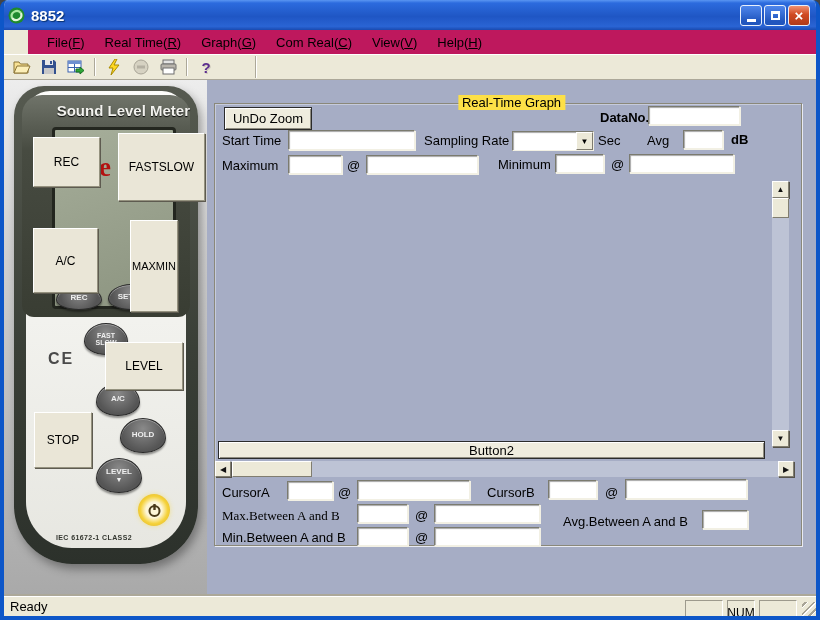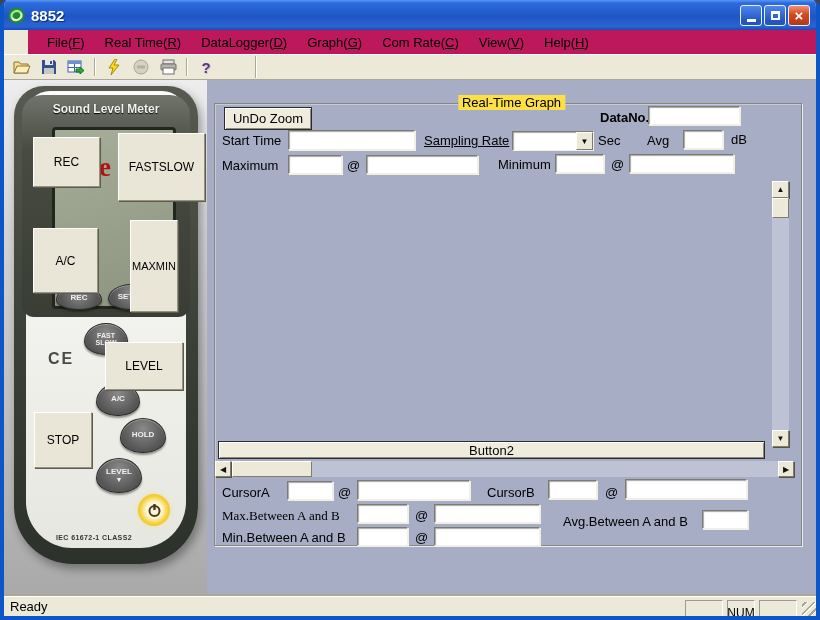--- a/index.html
+++ b/index.html
@@ -40,21 +40,21 @@
   .device-panel { position:absolute; left:0; top:80px; width:203px; height:516px;
     background:linear-gradient(180deg,#EDEDED 0%,#D2D2D2 30%,#A9A9A9 100%); }
   .dev-outer { position:absolute; left:10px; top:6px; width:184px; height:478px;
     background:linear-gradient(180deg,#565A50,#3A3F37 55%,#2C312B);
     border-radius:30px 30px 58px 58px; box-shadow:3px 5px 10px rgba(0,0,0,.35); }
   .dev-face { position:absolute; left:12px; right:12px; top:5px; bottom:16px;
     background:linear-gradient(180deg,#FDFDFB,#E7E7E1); border-radius:24px 24px 46px 46px; }
   .dev-head { position:absolute; left:8px; top:9px; width:168px; height:222px;
     background:linear-gradient(180deg,#70746A,#474B41 25%,#393D33);
     border-radius:20px 20px 12px 12px; }
-  .dev-title { margin-top:7px; text-align:center; color:#F2F2EE; font-weight:bold; font-size:12px;
+  .dev-title { margin-top:7px; text-align:right; color:#F2F2EE; font-weight:bold; font-size:15px;
     text-shadow:0 1px 1px #000; }
   .dev-lcd { position:absolute; left:30px; top:32px; width:124px; height:182px;
     background:linear-gradient(160deg,#A6AE9A,#8C9480); border:3px solid #23261F; border-radius:4px; }
   .lcd-brand { position:absolute; left:80px; top:72px; color:#B31111; font-family:"Liberation Serif",serif;
     font-weight:bold; font-size:27px; }
   .pbtn { position:absolute; background:radial-gradient(circle at 50% 30%,#8A8A8A,#555 70%);
     border:1px solid #2B2B2B; border-radius:50% 50% 50% 50% / 58% 58% 42% 42%;
     color:#EFEFEF; font-size:8px; font-weight:bold; display:flex; flex-direction:column;
     align-items:center; justify-content:center; line-height:1.05; box-shadow:inset 0 1px 0 #9e9e9e,0 2px 2px rgba(0,0,0,.4); }
   .ce-mark { position:absolute; left:44px; top:270px; font-size:16px; font-weight:bold; color:#4A4A4A; letter-spacing:2px; }
@@ -131,23 +131,22 @@
         </div>
       <div class="tbtn close">
           <span class="glyph-close">×</span>
         </div>
     </div>
   </div>
 
   <div class="menubar">
     <div class="menu-item"><span>File(</span><span class="key">F</span><span>)</span></div>
     <div class="menu-item"><span>Real Time(</span><span class="key">R</span><span>)</span></div>
-    <div class="menu-item"><span>DataLogger(</span><span class="key">D</span><span>)</span></div>
     <div class="menu-item"><span>Graph(</span><span class="key">G</span><span>)</span></div>
-    <div class="menu-item"><span>Com Rate(</span><span class="key">C</span><span>)</span></div>
+    <div class="menu-item"><span>Com Real(</span><span class="key">C</span><span>)</span></div>
     <div class="menu-item"><span>View(</span><span class="key">V</span><span>)</span></div>
     <div class="menu-item"><span>Help(</span><span class="key">H</span><span>)</span></div>
   </div>
 
   <div class="toolbar">
     <div class="tool-btn">
       <svg width="18" height="16" viewBox="0 0 18 16">
           <path d="M1 3 h5 l1.5 2 H15 v9 H1 z" fill="#F8E194" stroke="#8B7434"></path>
           <path d="M1 14 L4 7 h13 l-3 7 z" fill="#FCEFB8" stroke="#8B7434"></path>
         </svg>
@@ -260,31 +259,31 @@
     <div class="btn3d" style="left:17px; top:27px; width:88px; height:23px;">
         <span>UnDo Zoom</span>
       </div>
 
     <div class="lbl" style="left:393px; top:30px;font-weight:bold;">DataNo.</div>
     <input class="tf" style="left: 441px; top: 26px; width: 92px;" readonly="" value="">
 
     <div class="lbl" style="left:15px; top:53px;">Start Time</div>
     <input class="tf" style="left: 81px; top: 50px; width: 127px; height: 20px;" readonly="" value="">
 
-    <div class="lbl" style="left:217px; top:53px;text-decoration:underline;">Sampling Rate</div>
+    <div class="lbl" style="left:217px; top:53px;">Sampling Rate</div>
     <div class="combo" style="left:305px; top:51px; width:82px;">
       <span style="padding:2px 3px; font-size:12px;"></span>
       <div class="combo-btn">
           <span>▼</span>
         </div>
     </div>
     <div class="lbl" style="left:391px; top:53px;">Sec</div>
     <div class="lbl" style="left:440px; top:53px;">Avg</div>
     <input class="tf" style="left: 476px; top: 50px; width: 40px;" readonly="" value="">
-    <div class="lbl" style="left:524px; top:52px;">dB</div>
+    <div class="lbl" style="left:524px; top:52px;font-weight:bold;">dB</div>
 
     <div class="lbl" style="left:15px; top:78px;">Maximum</div>
     <input class="tf" style="left: 81px; top: 75px; width: 54px;" readonly="" value="">
     <div class="lbl" style="left:140px; top:78px;">@</div>
     <input class="tf" style="left: 159px; top: 75px; width: 112px;" readonly="" value="">
     <div class="lbl" style="left:291px; top:77px;">Minimum</div>
     <input class="tf" style="left: 348px; top: 74px; width: 49px;" readonly="" value="">
     <div class="lbl" style="left:404px; top:77px;">@</div>
     <input class="tf" style="left: 422px; top: 74px; width: 105px;" readonly="" value="">
 

